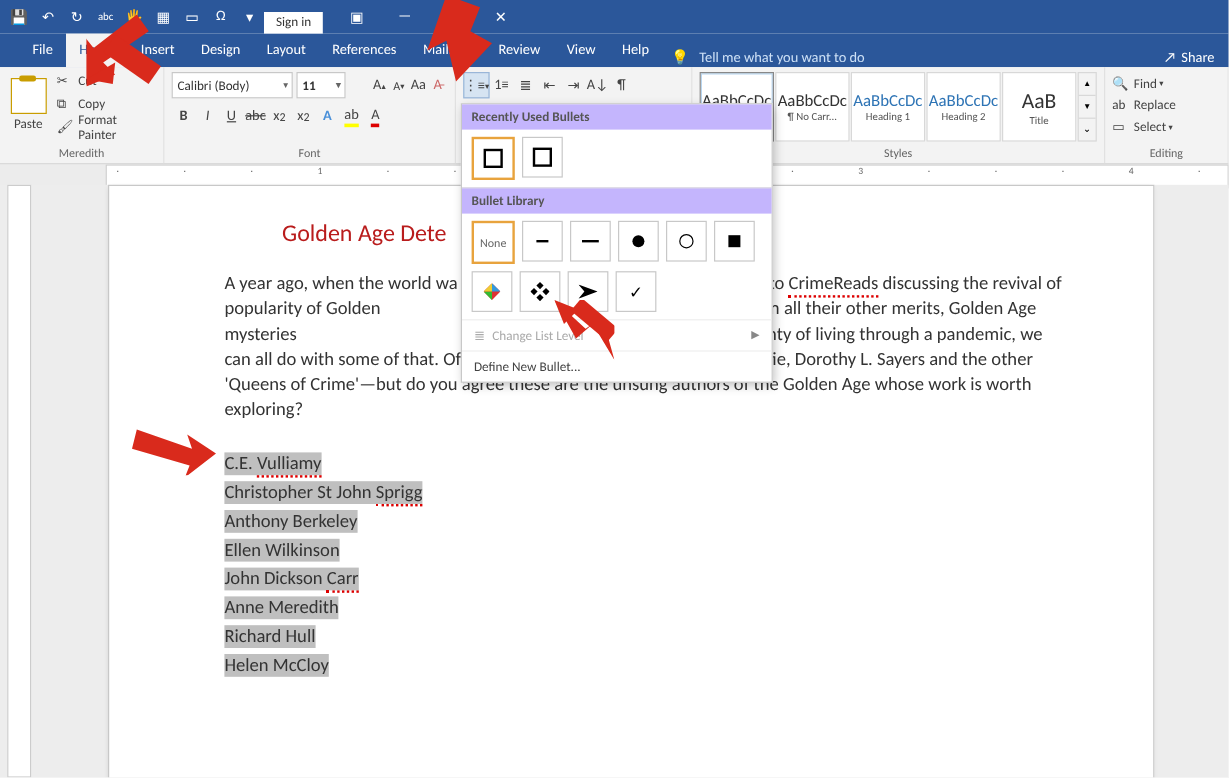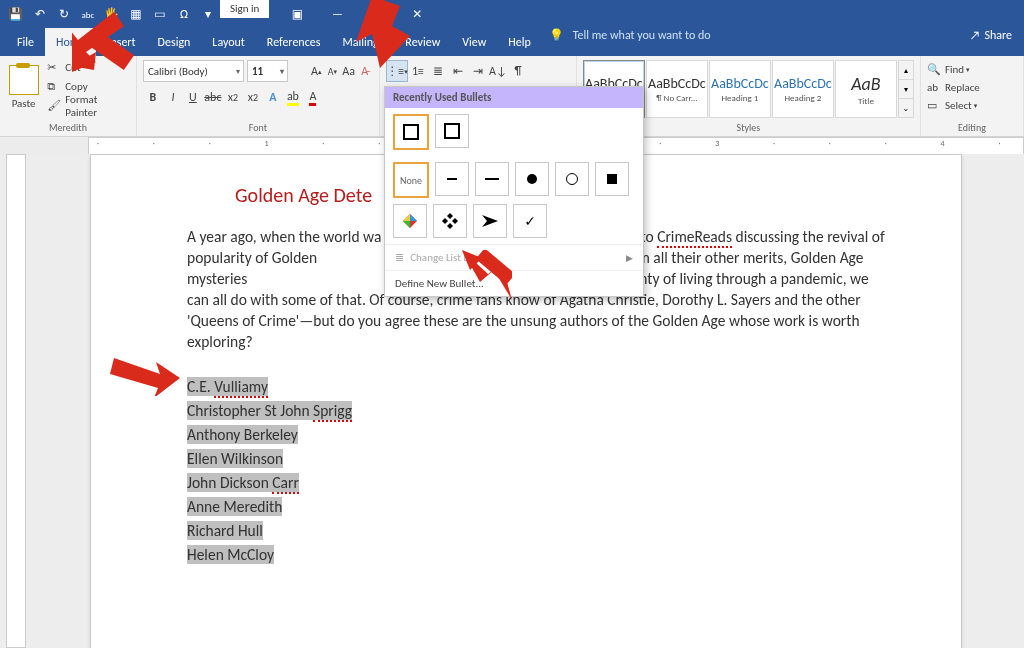--- a/index.html
+++ b/index.html
@@ -2,25 +2,25 @@
 <html><head>
 <meta charset="utf-8">
 <style>
   html,body{margin:0;padding:0;font-family:"Segoe UI","Calibri",sans-serif;font-size:12px;background:#ededed;}
   .window{width:1024px;height:648px;background:#fff;position:relative;overflow:hidden;}
   
   .titlebar{height:28px;background:#2b579a;color:#fff;display:flex;align-items:center;}
   .qat{display:flex;align-items:center;height:100%;padding-left:4px;}
   .qat .qbtn{width:24px;height:24px;display:flex;align-items:center;justify-content:center;color:#fff;font-size:12px;}
   .title-text{flex:1;text-align:center;font-size:12px;}
-  .winbtns{display:flex;align-items:flex-start;}
+  .winbtns{display:flex;align-items:flex-end;}
   .signin{background:#fff;color:#333;height:18px;line-height:18px;padding:0 10px;font-size:11px;margin-right:8px;}
   .winbtns .wbtn{width:40px;height:28px;display:flex;align-items:center;justify-content:center;color:#fff;font-size:12px;}
   
-  .tabs{height:28px;background:#2b579a;color:#fff;display:flex;align-items:flex-start;padding-left:6px;font-size:12px;}
+  .tabs{height:28px;background:#2b579a;color:#fff;display:flex;align-items:flex-end;padding-left:16px;font-size:12px;}
   .tab{padding:0 11px;height:100%;display:flex;align-items:center;}
   .tab.active{background:#f3f3f3;color:#2b579a;}
   .tellme{display:flex;align-items:center;color:#cde0f6;margin-left:8px;}
   .tellme .lamp{margin-right:8px;}
   .share{margin-left:auto;margin-right:12px;display:flex;align-items:center;color:#fff;}
   
   .ribbon{height:80px;background:#f3f3f3;border-bottom:1px solid #d4d4d4;display:flex;position:relative;}
   .group{border-right:1px solid #e1e1e1;display:flex;flex-direction:column;justify-content:space-between;padding:2px 6px 0 6px;}
   .group-lbl{text-align:center;font-size:10px;color:#666;padding:2px 0;}
   .clipboard{width:132px;}
@@ -38,21 +38,21 @@
   .font-combo{width:100px;margin-right:3px;}
   .size-combo{width:26px;margin-right:20px;font-weight:bold;}
   .rb{width:20px;height:20px;display:flex;align-items:center;justify-content:center;font-size:12px;color:#444;}
   .para-grp{width:196px;}
   .styles-grp{flex:1;display:flex;flex-direction:column;}
   .styles-row{display:flex;height:58px;padding-top:2px;}
   .style-card{width:60px;border:1px solid #d8d8d8;margin-right:1px;background:#fff;display:flex;flex-direction:column;align-items:center;justify-content:center;font-size:9px;color:#555;}
   .style-card .samp{font-size:14px;color:#333;}
   .style-card.sel{border:1px solid #888;box-shadow:inset 0 0 0 1px #b8d6f0;}
   .style-card.h .samp{color:#2e74b5;}
-  .style-card.t .samp{font-size:18px;font-style:italic;}
+  .style-card.t .samp{font-size:18px;}
   .edit-grp{width:96px;}
   .edit-grp .erow{font-size:11px;color:#444;display:flex;align-items:center;height:18px;}
   .erow .eic{width:14px;margin-right:4px;}
   
   .ruler-row{height:18px;background:#ececec;display:flex;}
   .ruler-left{width:88px;}
   .ruler{flex:1;height:18px;background:#fff;border:1px solid #ccc;font-size:8px;color:#666;position:relative;overflow:hidden;letter-spacing:26px;padding-left:8px;white-space:nowrap;}
   
   .workbg{position:absolute;top:154px;left:0;right:0;bottom:0;background:#ededed;display:flex;}
   .vruler{width:18px;background:#fff;border:1px solid #ccc;margin-left:6px;}
@@ -316,20 +316,21 @@
   <div class="bullet-dd">
     <div class="dd-head first">Recently Used Bullets</div>
     <div class="dd-row">
       <div class="bbox sel">
           <div class="sq"></div>
         </div>
       <div class="bbox">
           <div class="sq"></div>
         </div>
     </div>
+    <div class="dd-head">Bullet Library</div>
     <div class="dd-row">
       <div class="bbox none sel">None</div>
       <div class="bbox">
           <div class="hy"></div>
         </div>
       <div class="bbox">
           <div class="hy2"></div>
         </div>
       <div class="bbox">
           <div class="dot"></div>

